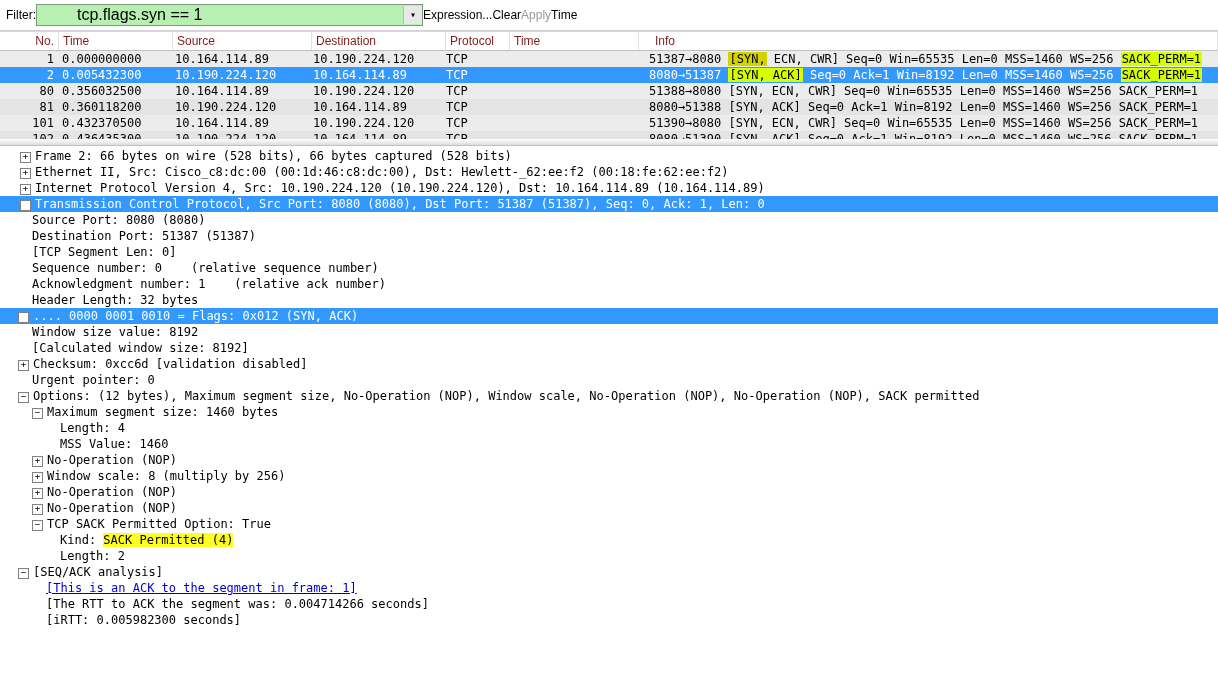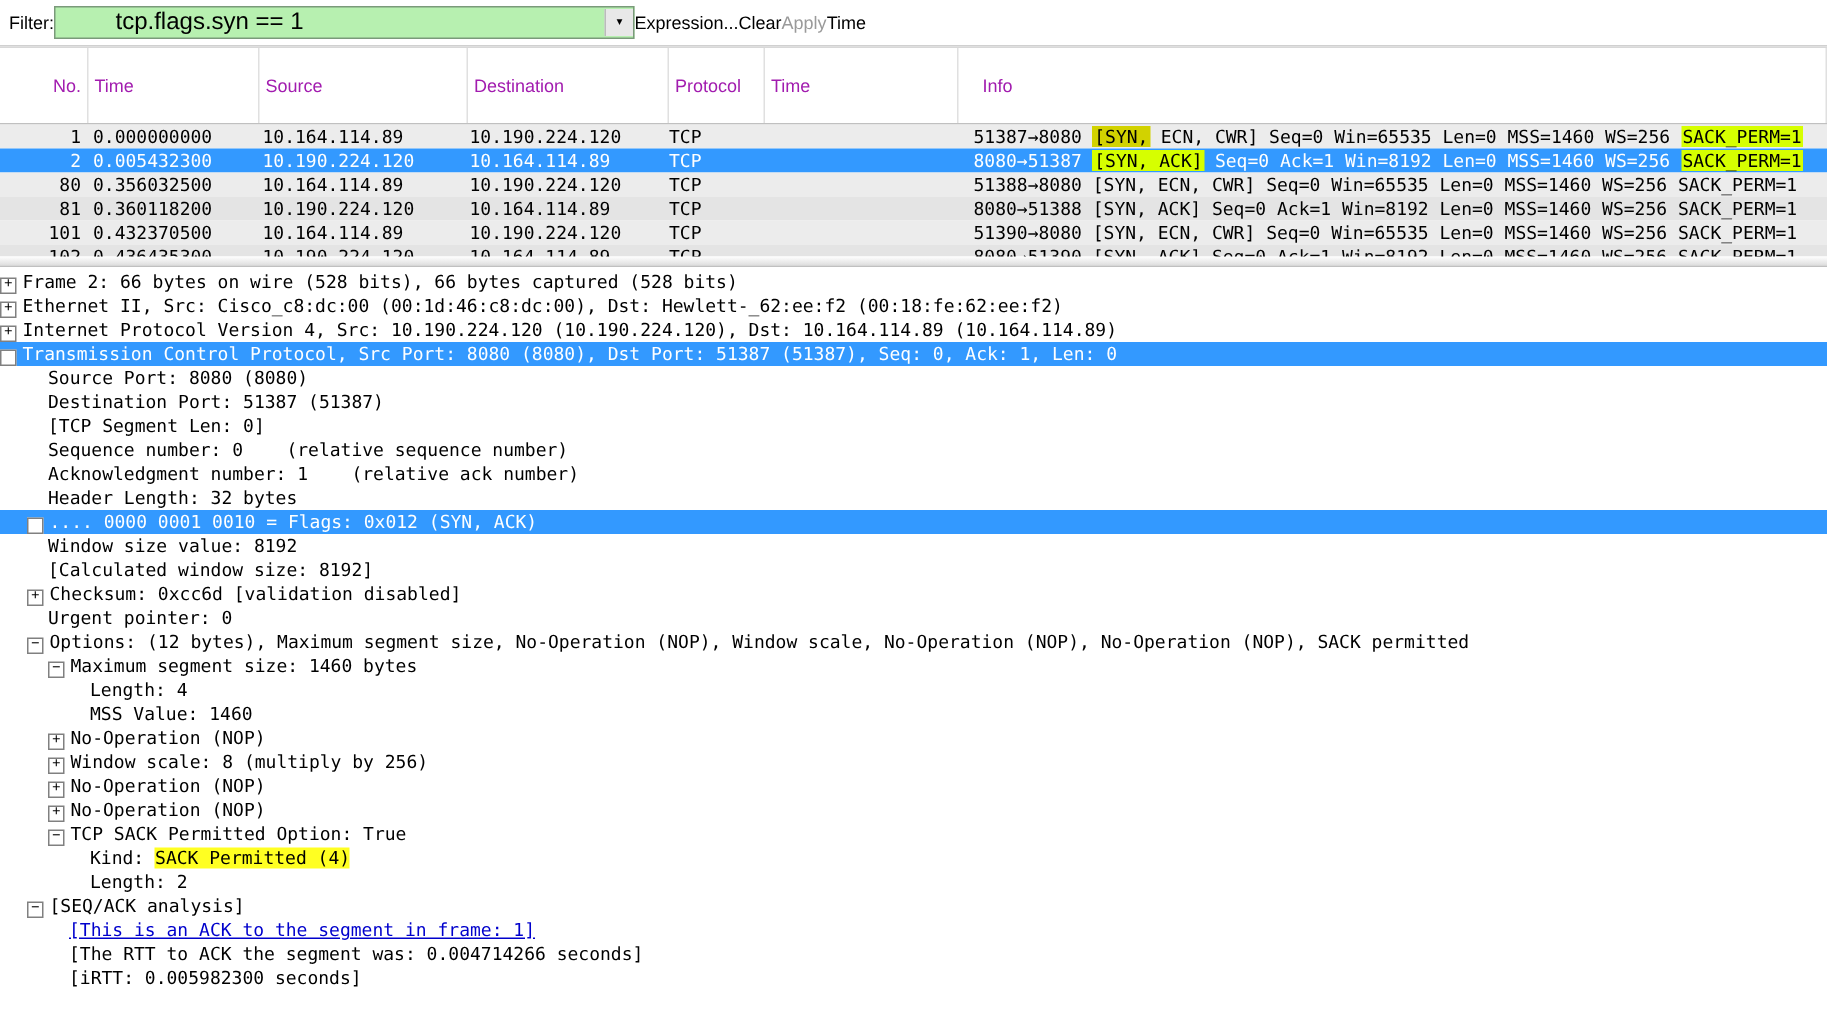--- a/index.html
+++ b/index.html
@@ -6,39 +6,39 @@
   .filter-bar{display:flex;align-items:center;padding:4px 6px;border-bottom:1px solid #d0d0d0;}
   .filter-bar .lbl{font-family:"Segoe UI",Tahoma,sans-serif;font-size:12px;}
   .filter-input-wrap{display:flex;align-items:center;border:1px solid #7a9a7a;background:#b7f0b0;width:385px;height:20px;}
   .filter-input{flex:1;background:transparent;border:none;outline:none;padding:1px 4px;font-family:Liberation Sans, sans-serif;font-size:16px;margin-left:36px;}
   .filter-dd{width:18px;text-align:center;border-left:1px solid #bbb;background:#e8e8e8;cursor:pointer;font-size:10px;line-height:18px;height:18px;}
   .tb-btn{font-family:"Segoe UI",Tahoma,sans-serif;font-size:12px;color:#000;cursor:pointer;}
   .tb-btn.disabled{color:#9a9a9a;}
   
   .pkt-list{border-top:1px solid #d8d8d8;}
   .pkt-header{display:flex;background:#fff;border-bottom:1px solid #c0c0c0;}
-  .pkt-header .col{padding:18px 4px;border-right:1px solid #e0e0e0;font-family:"Segoe UI",Tahoma,sans-serif;font-size:12px;color:#a21caf;white-space:nowrap;}
+  .pkt-header .col{padding:2px 4px;border-right:1px solid #e0e0e0;font-family:"Segoe UI",Tahoma,sans-serif;font-size:12px;color:#7f1d1d;white-space:nowrap;}
   .pkt-row{display:flex;white-space:pre;font-family:"DejaVu Sans Mono","Lucida Console",Consolas,monospace;font-size:12px;line-height:16px;height:16px;}
   .pkt-row .col{padding:0 4px;overflow:hidden;}
   .c-no{width:50px;text-align:right;}
   .c-time{width:105px;}
   .c-src{width:130px;}
   .c-dst{width:125px;}
   .c-proto{width:55px;}
   .c-time2{width:120px;}
   .c-info{flex:1;margin-left:12px;}
   .row-odd{background:#ececec;}
   .row-even{background:#e4e4e4;}
   .row-sel{background:#3399ff;color:#fff;}
   .hl-olive{background:#d2d200;color:#000;padding:0 1px;}
   .hl-lime{background:#d6ff00;color:#000;padding:0 1px;}
   .pkt-sep{height:6px;background:linear-gradient(#fff,#ddd);border-bottom:1px solid #c0c0c0;}
   
   .detail{padding:2px 0 6px 0;}
-  .line{white-space:pre;font-family:"DejaVu Sans Mono","Lucida Console",Consolas,monospace;font-size:12px;line-height:16px;padding-left:0;}
+  .line{white-space:pre;font-family:"DejaVu Sans Mono","Lucida Console",Consolas,monospace;font-size:12px;line-height:16px;padding-left:20px;}
   .toggle{display:inline-block;width:9px;height:9px;border:1px solid #808080;text-align:center;line-height:7px;font-size:9px;margin-right:4px;vertical-align:1px;background:#fff;cursor:pointer;}
   .sel-line{background:#3399ff;color:#fff;}
   .hl-yellow{background:#ffff22;}
   .link{color:#0000cc;text-decoration:underline;cursor:pointer;}
   .pad1{padding-left:18px;}
   .pad2{padding-left:32px;}
   .pad3{padding-left:46px;}
   .pad4{padding-left:60px;}
 </style>
 </head>

